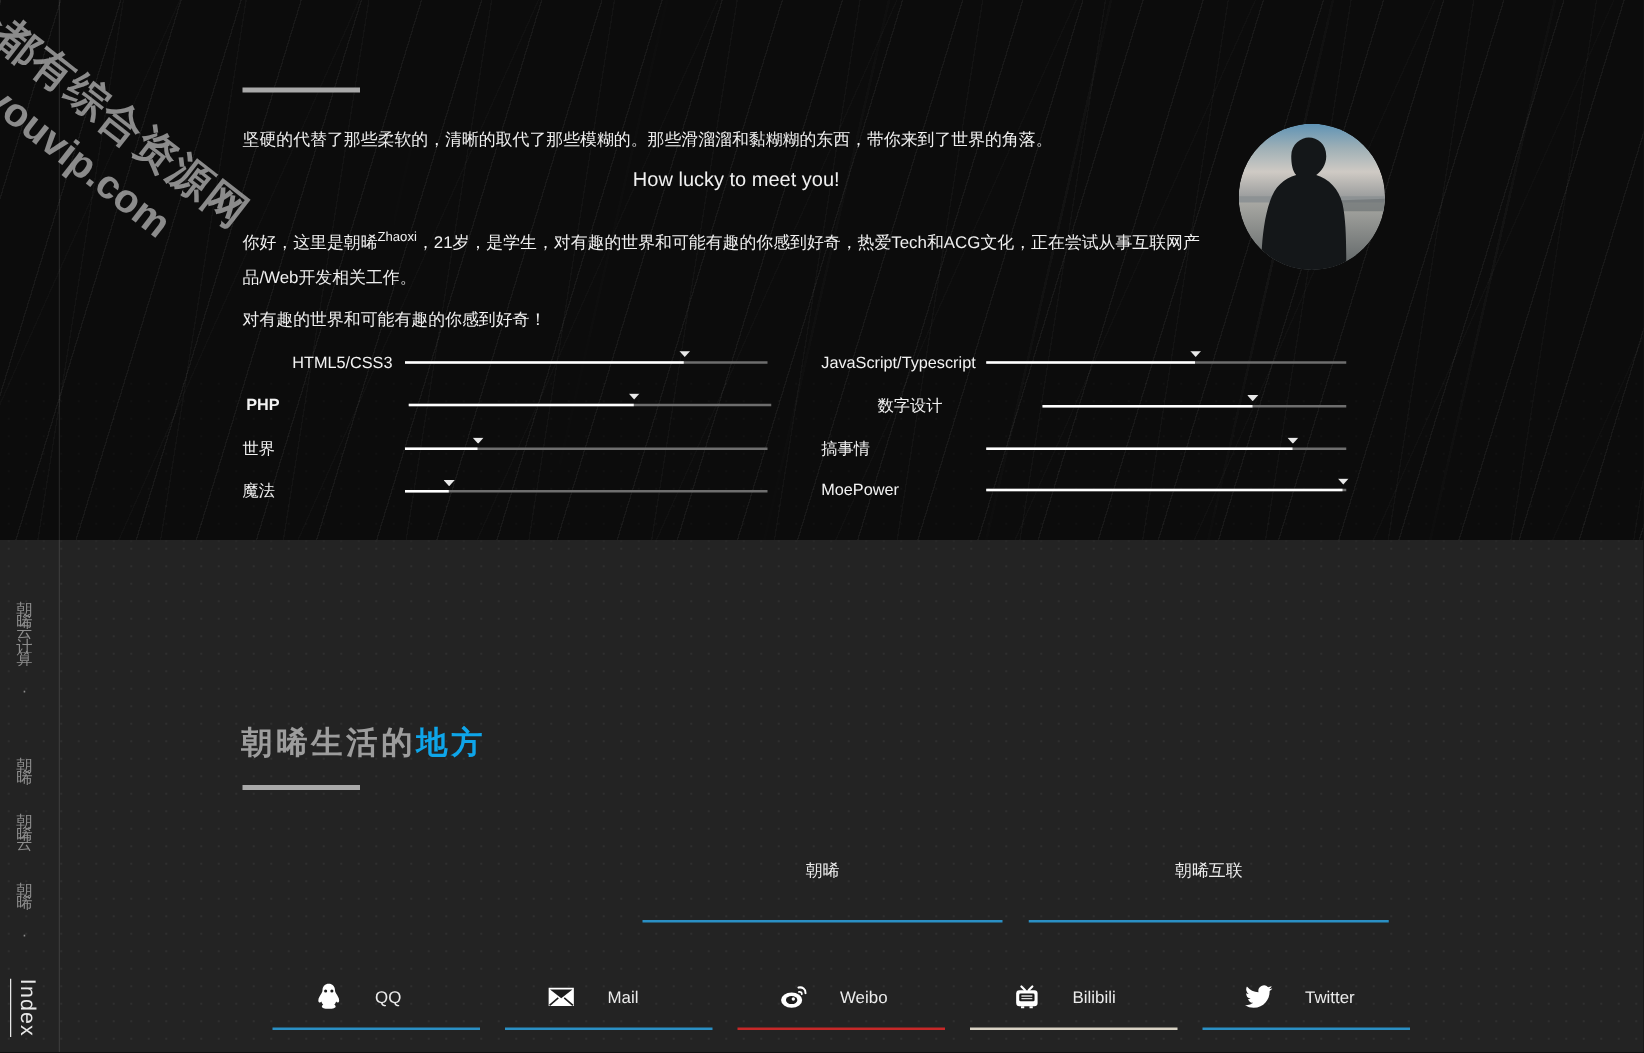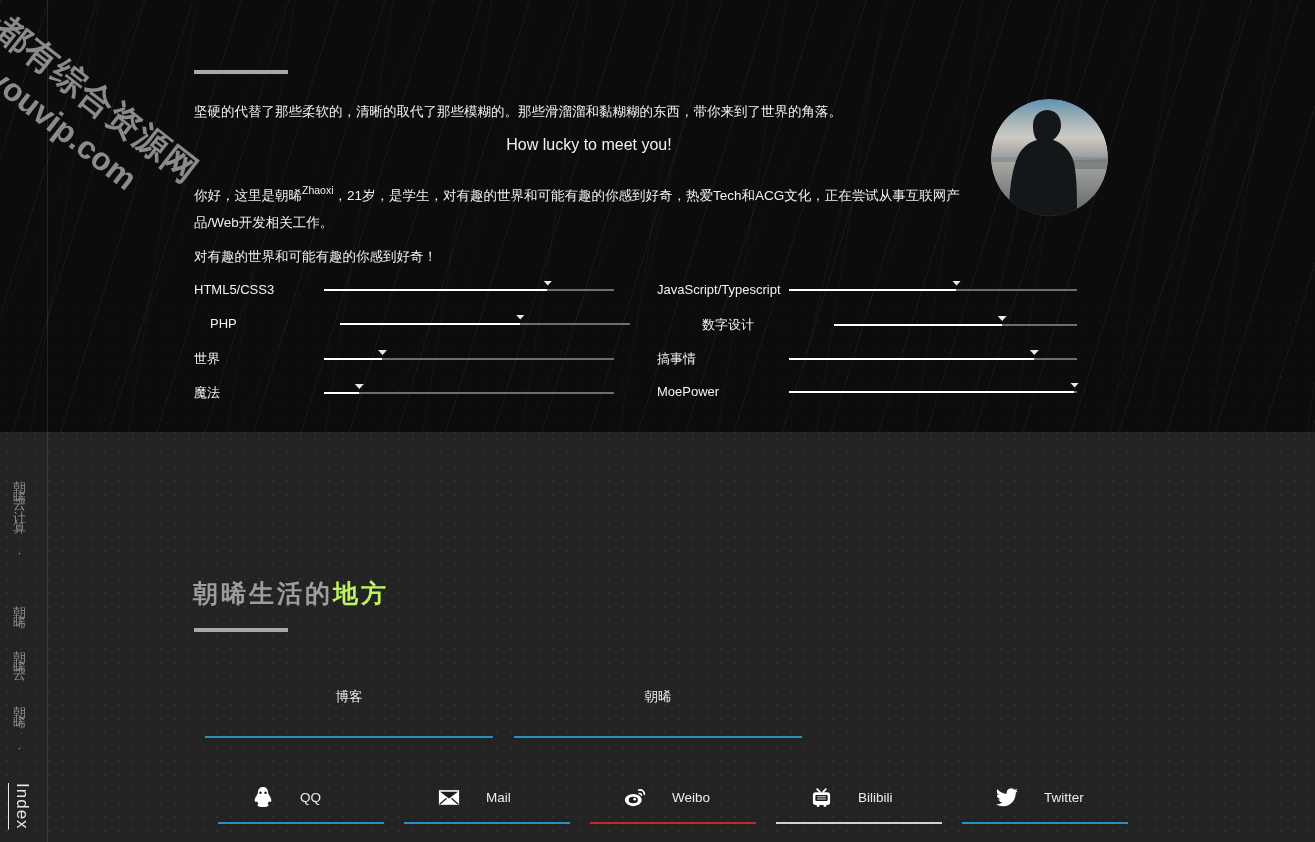--- a/index.html
+++ b/index.html
@@ -144,21 +144,21 @@
     background:#e9e9e9;
     clip-path:polygon(0 0, 100% 0, 50% 100%);
     transform:translateX(-4px);
   }
 
   
   .s2-title {
     position:absolute; left:193px; top:577px;
     font-size:25px; font-weight:bold; letter-spacing:3px; color:#9d9d9d;
   }
-  .s2-title .hl { color:#bef264; }
+  .s2-title .hl { color:#0ea5e9; }
   .s2-rule {
     position:absolute; left:194px; top:628px;
     width:94px; height:4px; background:#a9a9a9;
   }
 
   .cards { position:absolute; left:205px; top:688px; width:910px; height:56px; }
   .card {
     position:absolute; width:288px; height:50px;
     display:flex; align-items:flex-start; justify-content:center;
     cursor:pointer;
@@ -243,28 +243,28 @@
           <circle cx="79" cy="69" r="1.6" fill="#a82c2c"></circle>
 
           <path d="M42 26 C42 16 50 11 56 11 C63 11 70 16 70 26 C70 33 66 38 62 41
                    C72 44 80 52 83 64 C86 78 86 96 86 117 L18 117 C18 96 20 76 25 62
                    C29 50 36 44 46 41 C43 38 42 32 42 26 Z" fill="#141719"></path>
         </g>
       </svg>
     </div>
 
     <div class="skills">
-        <div class="skill-row" style="left: 0px; top: 0px;">
+        <div class="skill-row" style="left: 0px; top: 0px; text-align: right;">
           <div class="skill-label" style="width: 120px;">HTML5/CSS3</div>
           <div class="skill-track">
             <div class="skill-fill" style="width: 77%;"></div>
             <div class="skill-knob" style="left: 77%;"></div>
           </div>
         </div>
-        <div class="skill-row" style="left: 16px; top: 34px;">
+        <div class="skill-row" style="left: 3px; top: 34px; font-weight: bold;">
           <div class="skill-label" style="width: 120px;">PHP</div>
           <div class="skill-track">
             <div class="skill-fill" style="width: 62%;"></div>
             <div class="skill-knob" style="left: 62%;"></div>
           </div>
         </div>
         <div class="skill-row" style="left: 0px; top: 68px;">
           <div class="skill-label" style="width: 120px;">世界</div>
           <div class="skill-track">
             <div class="skill-fill" style="width: 20%;"></div>
@@ -307,26 +307,26 @@
           </div>
         </div>
       </div>
 
     <div class="s2-title">
       <span>朝晞生活的</span><span class="hl">地方</span>
     </div>
     <div class="s2-rule"></div>
 
     <div class="cards">
-        <div class="card" style="left: 0px;">
-          <div class="card-label">博客</div>
-          <div class="card-bar" style="background: rgb(42, 143, 196);"></div>
-        </div>
         <div class="card" style="left: 309px;">
           <div class="card-label">朝晞</div>
+          <div class="card-bar" style="background: rgb(42, 143, 196);"></div>
+        </div>
+        <div class="card" style="left: 618px;">
+          <div class="card-label">朝晞互联</div>
           <div class="card-bar" style="background: rgb(42, 143, 196);"></div>
         </div>
       </div>
     <div class="socials">
         <div class="social" style="left: 0px;">
           <span class="social-icon">
             <svg width="20" height="22" viewBox="0 0 24 26">
               <path fill="currentColor" d="M12 1c-3.4 0-5.9 2.5-6 6 0 1.3-.5 2.4-1.2 3.6C3.6 12.5 2 14.6 2 17c0 1.3.6 2 1.4 2 .6 0 1.1-.4 1.5-1 .3 1.2.9 2.3 1.8 3.1-.8.4-1.3 1-1.3 1.7 0 1.3 2.1 2.2 6.6 2.2s6.6-.9 6.6-2.2c0-.7-.5-1.3-1.3-1.7.9-.8 1.5-1.9 1.8-3.1.4.6.9 1 1.5 1 .8 0 1.4-.7 1.4-2 0-2.4-1.6-4.5-2.8-6.4-.7-1.2-1.2-2.3-1.2-3.6-.1-3.5-2.6-6-6-6z"></path>
               <circle cx="9" cy="8" r="1.5" fill="#1b1b1b"></circle>
               <circle cx="15" cy="8" r="1.5" fill="#1b1b1b"></circle>

